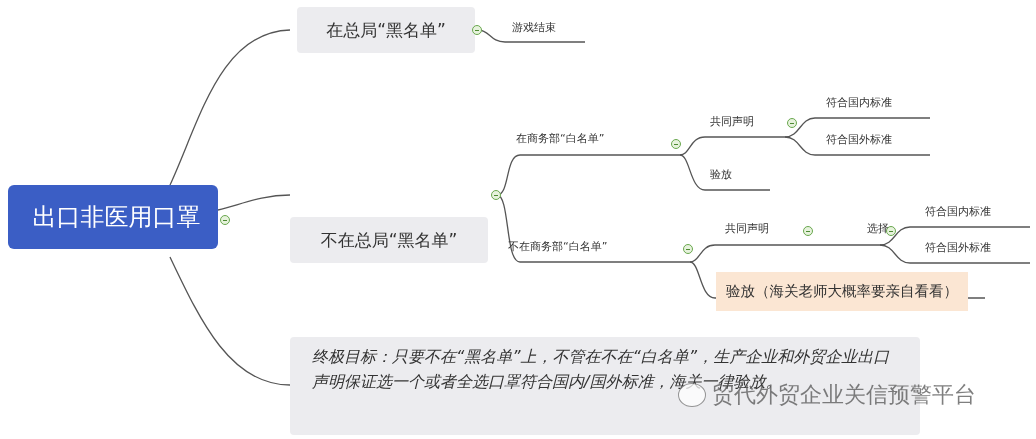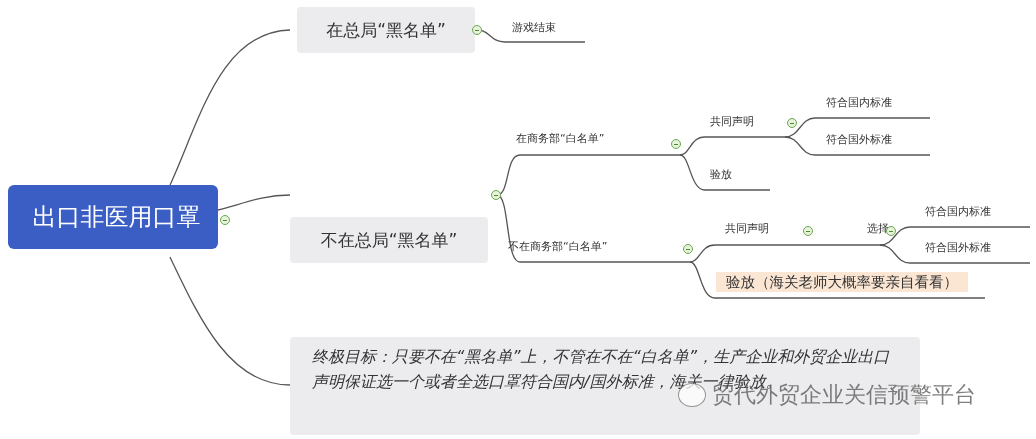--- a/index.html
+++ b/index.html
@@ -92,21 +92,21 @@
 <div class="node label" style="left:842px;top:221px;margin-left:25px;">
     <span>选择</span>
   </div>
 <span class="toggle" style="left:886px;top:226px;"></span>
 <div class="node label" style="left:925px;top:204px;">
     <span>符合国内标准</span>
   </div>
 <div class="node label" style="left:925px;top:240px;">
     <span>符合国外标准</span>
   </div>
-<div class="node highlight" style="left:716px;top:272px;height:20px;">
+<div class="node highlight" style="left:716px;top:272px;height:39px;">
     <span>验放（海关老师大概率要亲自看看）</span>
   </div>
 
 <div class="node note">
     <span>终极目标：只要不在“黑名单”上，不管在不在“白名单”，生产企业和外贸企业出口声明保证选一个或者全选口罩符合国内/国外标准，海关一律验放。</span>
   </div>
 
 <div class="watermark">
   <span class="wm-icon"></span>
   <span>贸代外贸企业关信预警平台</span>

